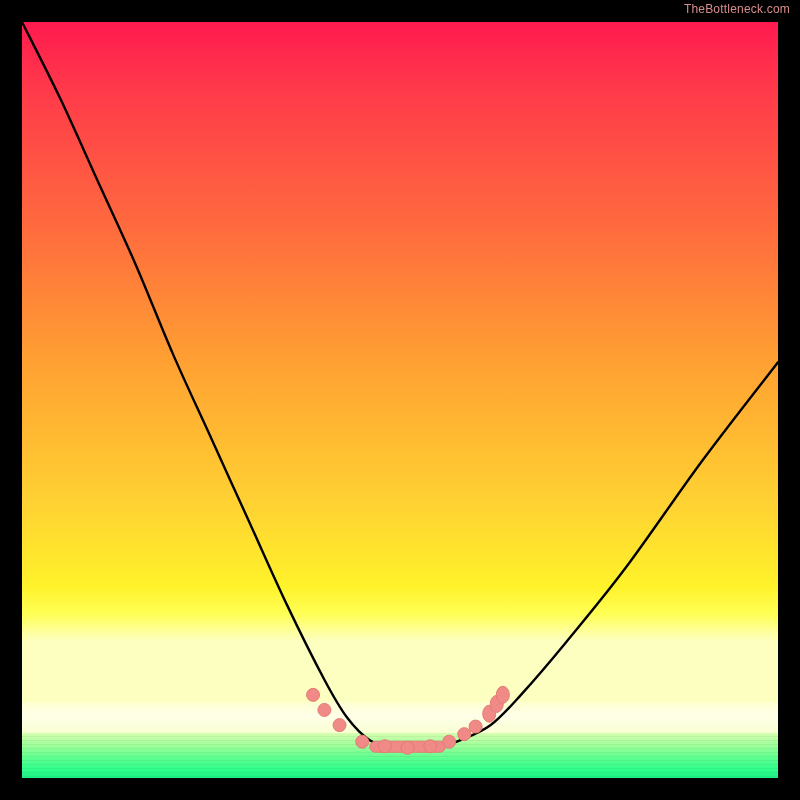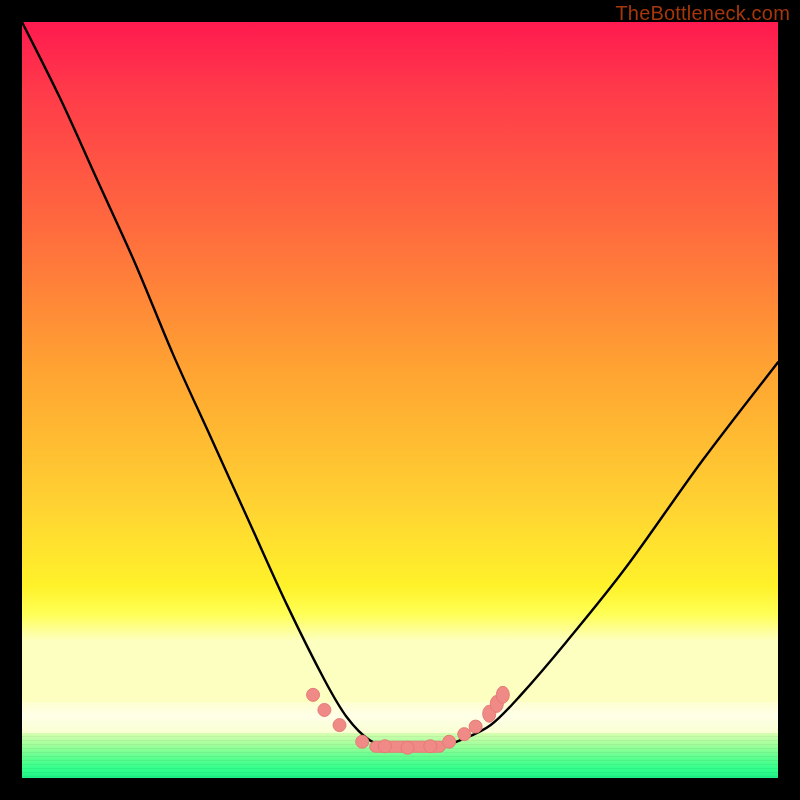--- a/index.html
+++ b/index.html
@@ -88,22 +88,22 @@
     position: absolute;
     top: 0; left: 0;
     width: 100%;
     height: 100%;
     overflow: visible;
   }
   .watermark {
     position: absolute;
     top: 2px;
     right: 10px;
-    color: #c2410c;
-    font-size: 20px;
+    color: #fca5a5;
+    font-size: 12px;
     font-weight: 500;
     letter-spacing: 0.2px;
     opacity: 0.85;
     font-family: Arial, sans-serif;
   }
 </style>
 </head>
 <body>
 
 <div class="frame">

